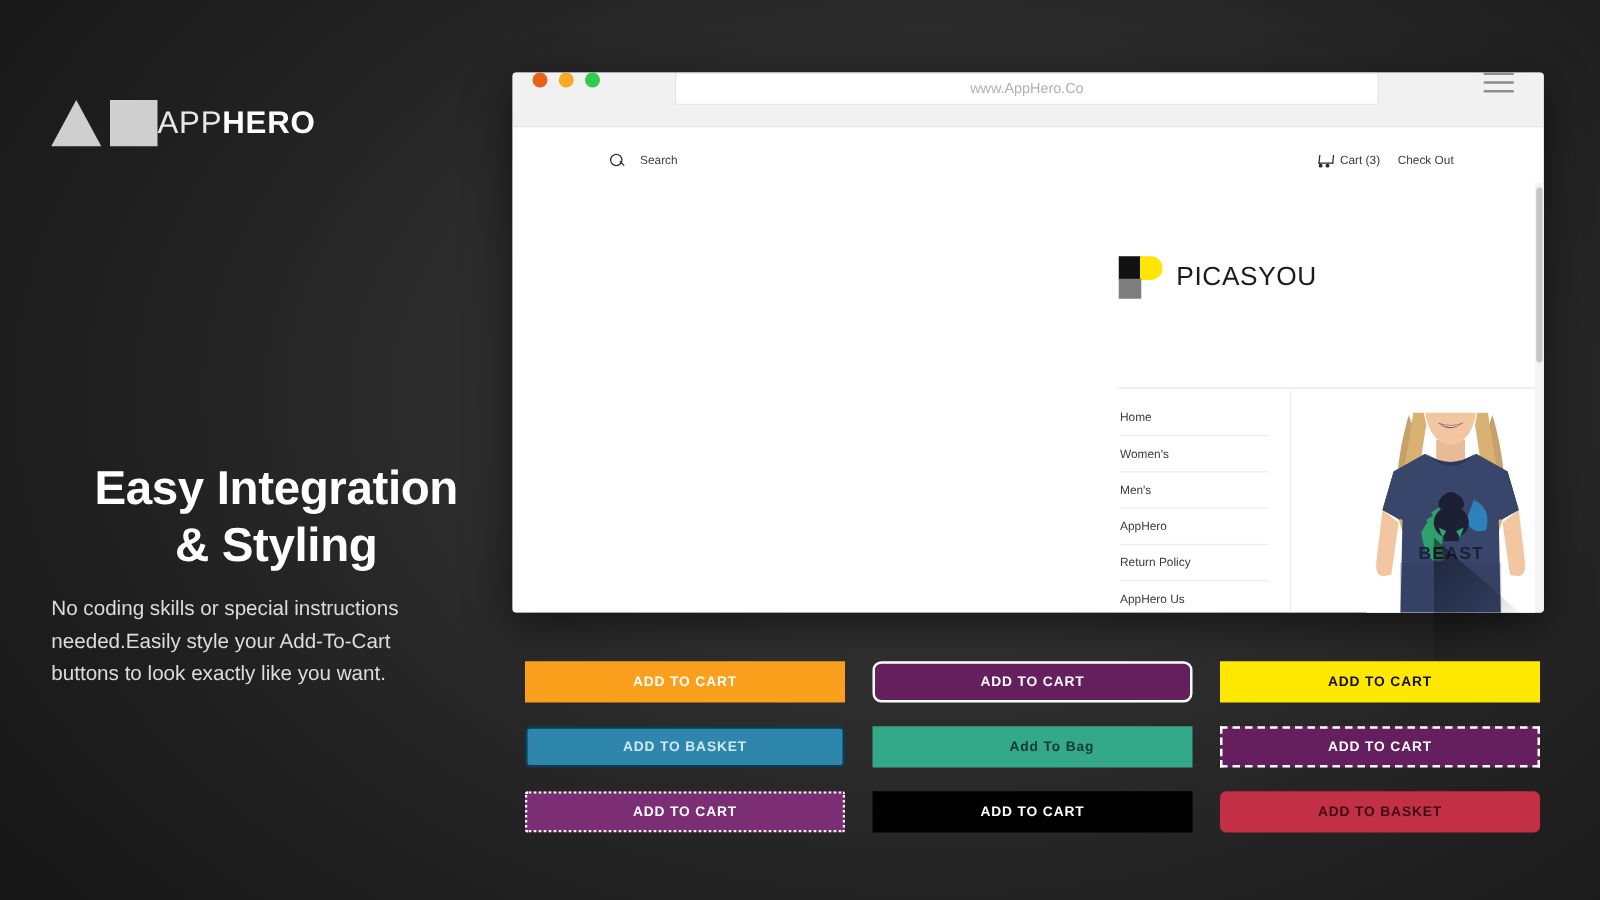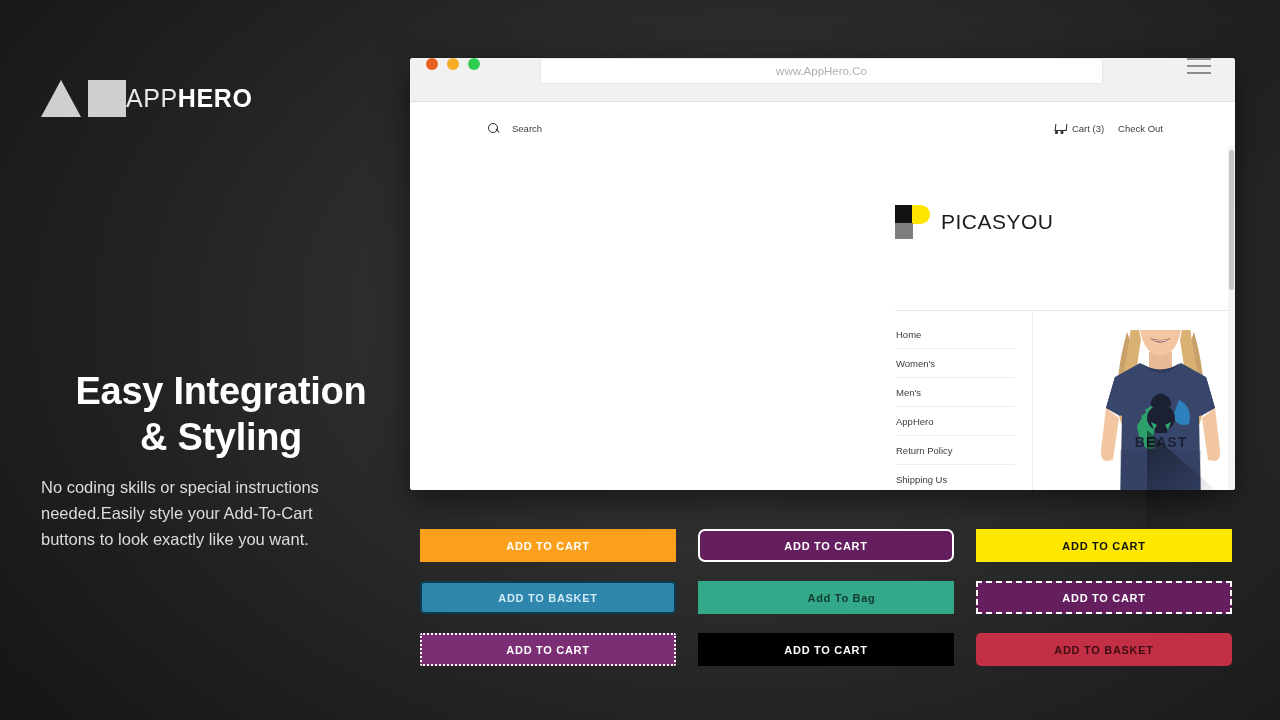--- a/index.html
+++ b/index.html
@@ -187,21 +187,21 @@
 
       <div class="divider"></div>
       <div class="divider v"></div>
 
       <div class="nav">
         <div class="nav-item">Home</div>
         <div class="nav-item">Women's</div>
         <div class="nav-item">Men's</div>
         <div class="nav-item">AppHero</div>
         <div class="nav-item">Return Policy</div>
-        <div class="nav-item">Shipping Us</div>
+        <div class="nav-item">AppHero Us</div>
 
       </div>
 
       <div class="product-img">
         <svg class="model" viewBox="0 0 135 205" preserveAspectRatio="xMidYMid slice">
           <rect width="135" height="205" fill="#ffffff"></rect>
 
           <path d="M34 2 C26 30 22 58 26 86 L40 92 L44 30 Z" fill="#c9a06a"></path>
           <path d="M101 2 C109 30 113 58 109 86 L95 92 L91 30 Z" fill="#c9a06a"></path>
 

